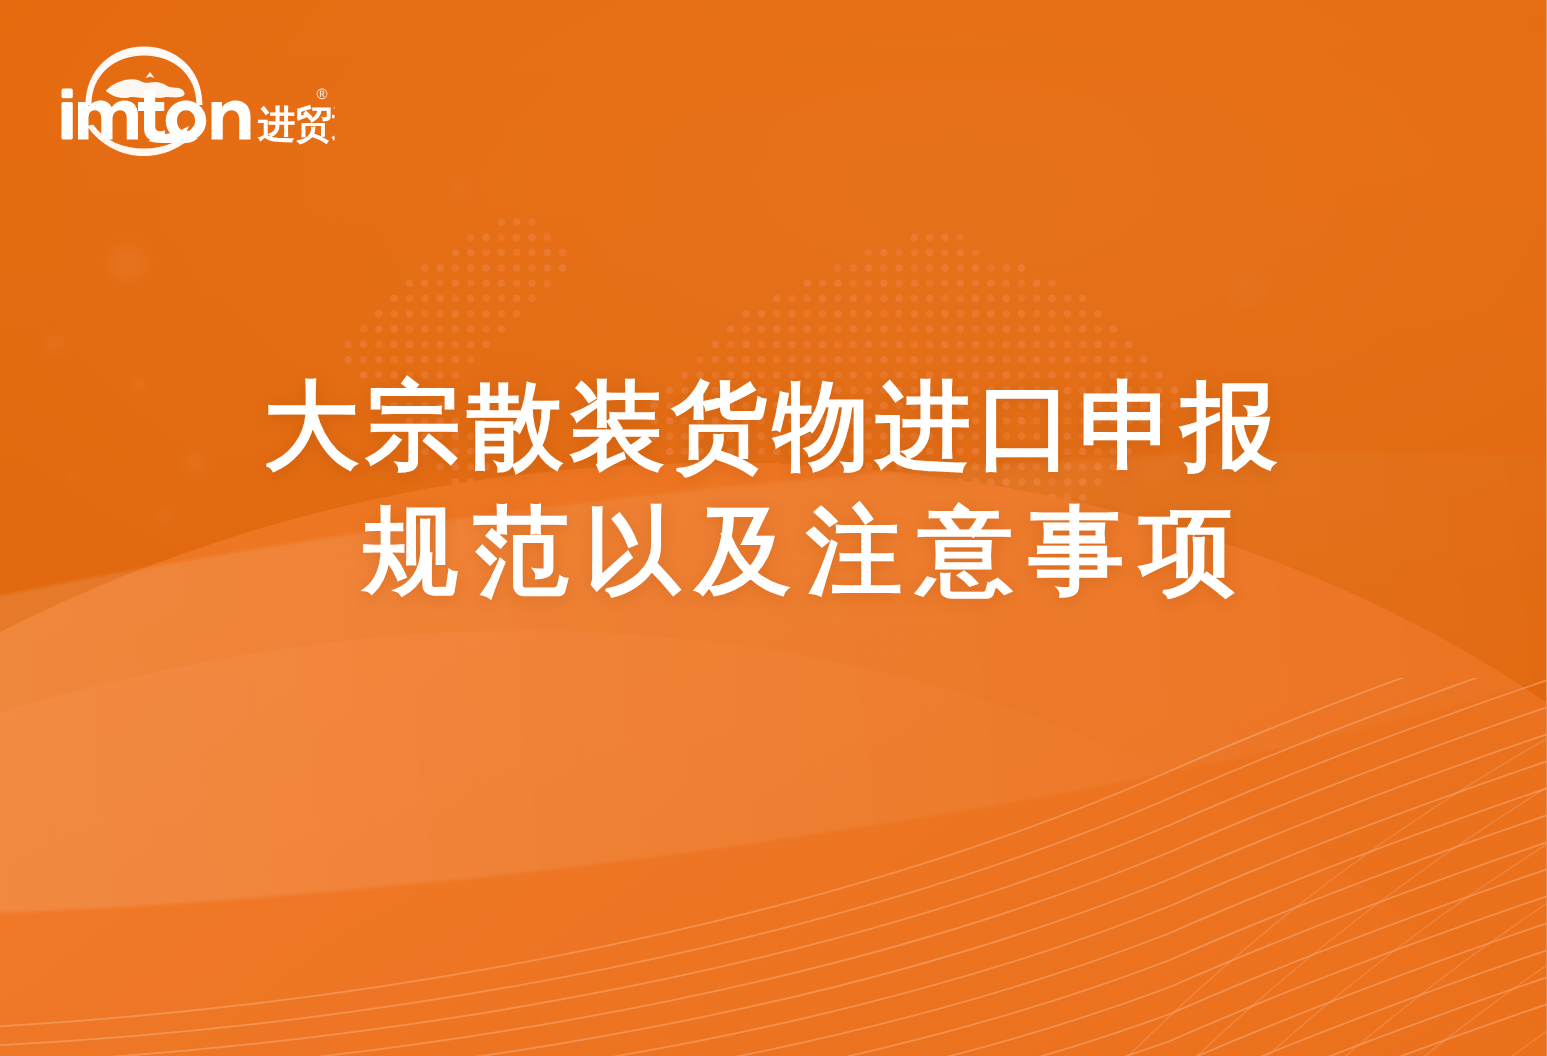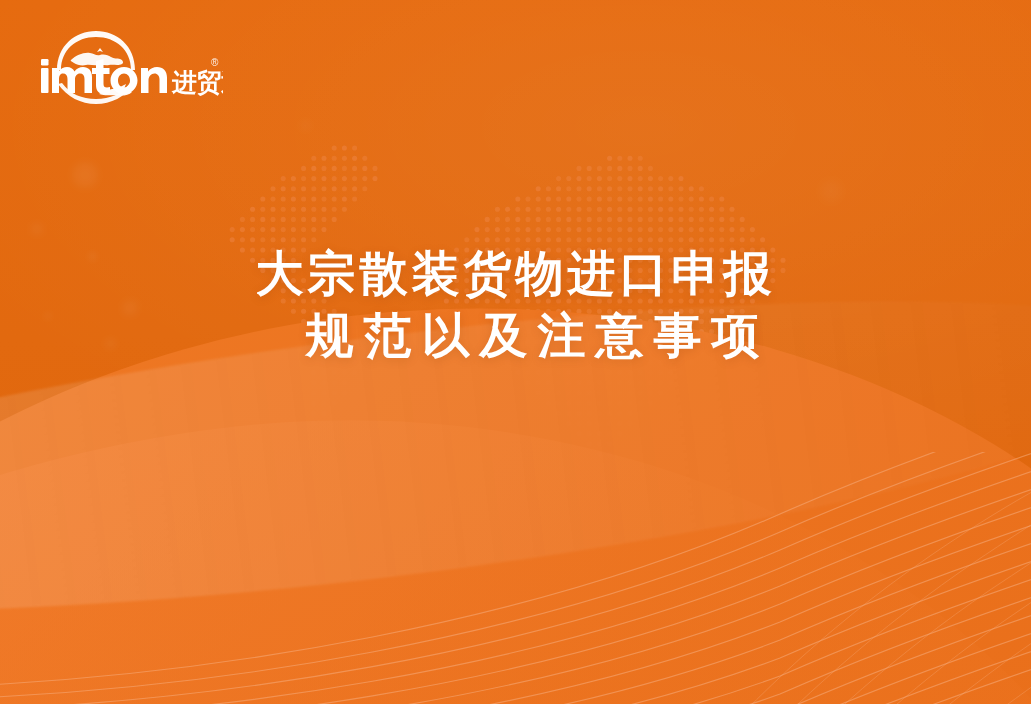--- a/index.html
+++ b/index.html
@@ -73,21 +73,21 @@
 
   
   .headline {
     position:absolute; left:0; right:0; top:243px;
     text-align:center;
     color:#FFFFFF;
     font-weight:bold;
     letter-spacing:4px;
     line-height:1.30;
     text-shadow:0 2px 10px rgba(140,58,0,.20);
-    font-size:48px;
+    font-size:64px;
   }
   .headline .ln { display:block; white-space:nowrap; }
   .headline .ln2 { letter-spacing:10px;margin-left:44px; }
 </style>
 </head>
 <body>
 
 <div id="poster">
 
   <div class="bg-layer bg-base-grad"></div>

